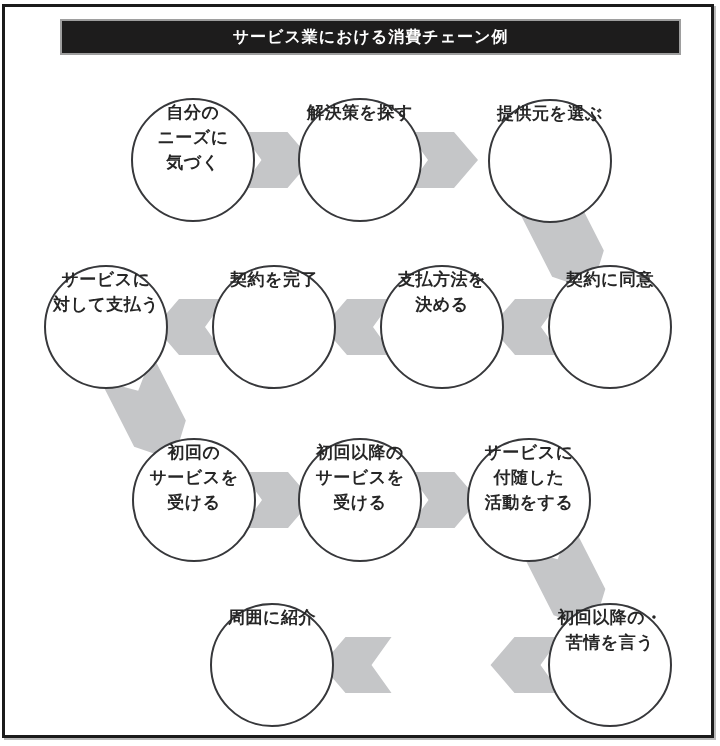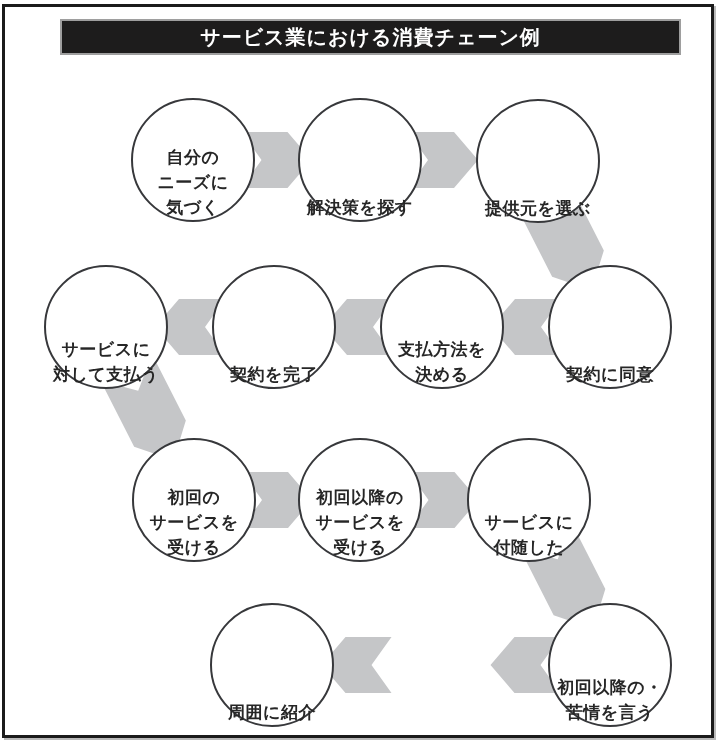--- a/index.html
+++ b/index.html
@@ -34,42 +34,42 @@
     height: 32px;
     background: #1d1c1c;
     box-shadow: 0 0 0 2px #9e9e9e;
     display: flex;
     align-items: center;
     justify-content: center;
     z-index: 3;
   }
   .title-bar .title-text {
     color: #ffffff;
-    font-size: 20px;
+    font-size: 16px;
     font-weight: bold;
     letter-spacing: 1px;
     white-space: nowrap;
   }
   .arrows-layer {
     position: absolute;
     left: 0;
     top: 0;
     z-index: 1;
   }
   .arrow { fill: #c5c6c8; }
   .node {
     position: absolute;
     width: 124px;
     height: 124px;
     border-radius: 50%;
     background: #ffffff;
     border: 2px solid #37383b;
     box-sizing: border-box;
     display: flex;
-    align-items: flex-end;
+    align-items: flex-start;
     justify-content: center;
     text-align: center;
     z-index: 2;
   }
   .node-label {
     font-size: 17px;
     font-weight: bold;
     color: #262626;
     line-height: 25px;
     letter-spacing: 0.5px;
@@ -115,21 +115,21 @@
       <span>自分の</span>
       <span>ニーズに</span>
       <span>気づく</span>
     </div>
   </div>
   <div class="node" style="left:298px; top:98px;">
     <div class="node-label">
       <span>解決策を探す</span>
     </div>
   </div>
-  <div class="node" style="left:476px; top:99px;">
+  <div class="node" style="left:488px; top:99px;">
     <div class="node-label">
       <span>提供元を選ぶ</span>
     </div>
   </div>
 
   <div class="node" style="left:548px; top:265px;">
     <div class="node-label">
       <span>契約に同意</span>
     </div>
   </div>
@@ -162,20 +162,21 @@
     <div class="node-label">
       <span>初回以降の</span>
       <span>サービスを</span>
       <span>受ける</span>
     </div>
   </div>
   <div class="node" style="left:467px; top:438px;">
     <div class="node-label">
       <span>サービスに</span>
       <span>付随した</span>
+      <span>活動をする</span>
     </div>
   </div>
 
   <div class="node" style="left:548px; top:603px;">
     <div class="node-label">
       <span>初回以降の・</span>
       <span>苦情を言う</span>
     </div>
   </div>
   <div class="node" style="left:210px; top:603px;">

